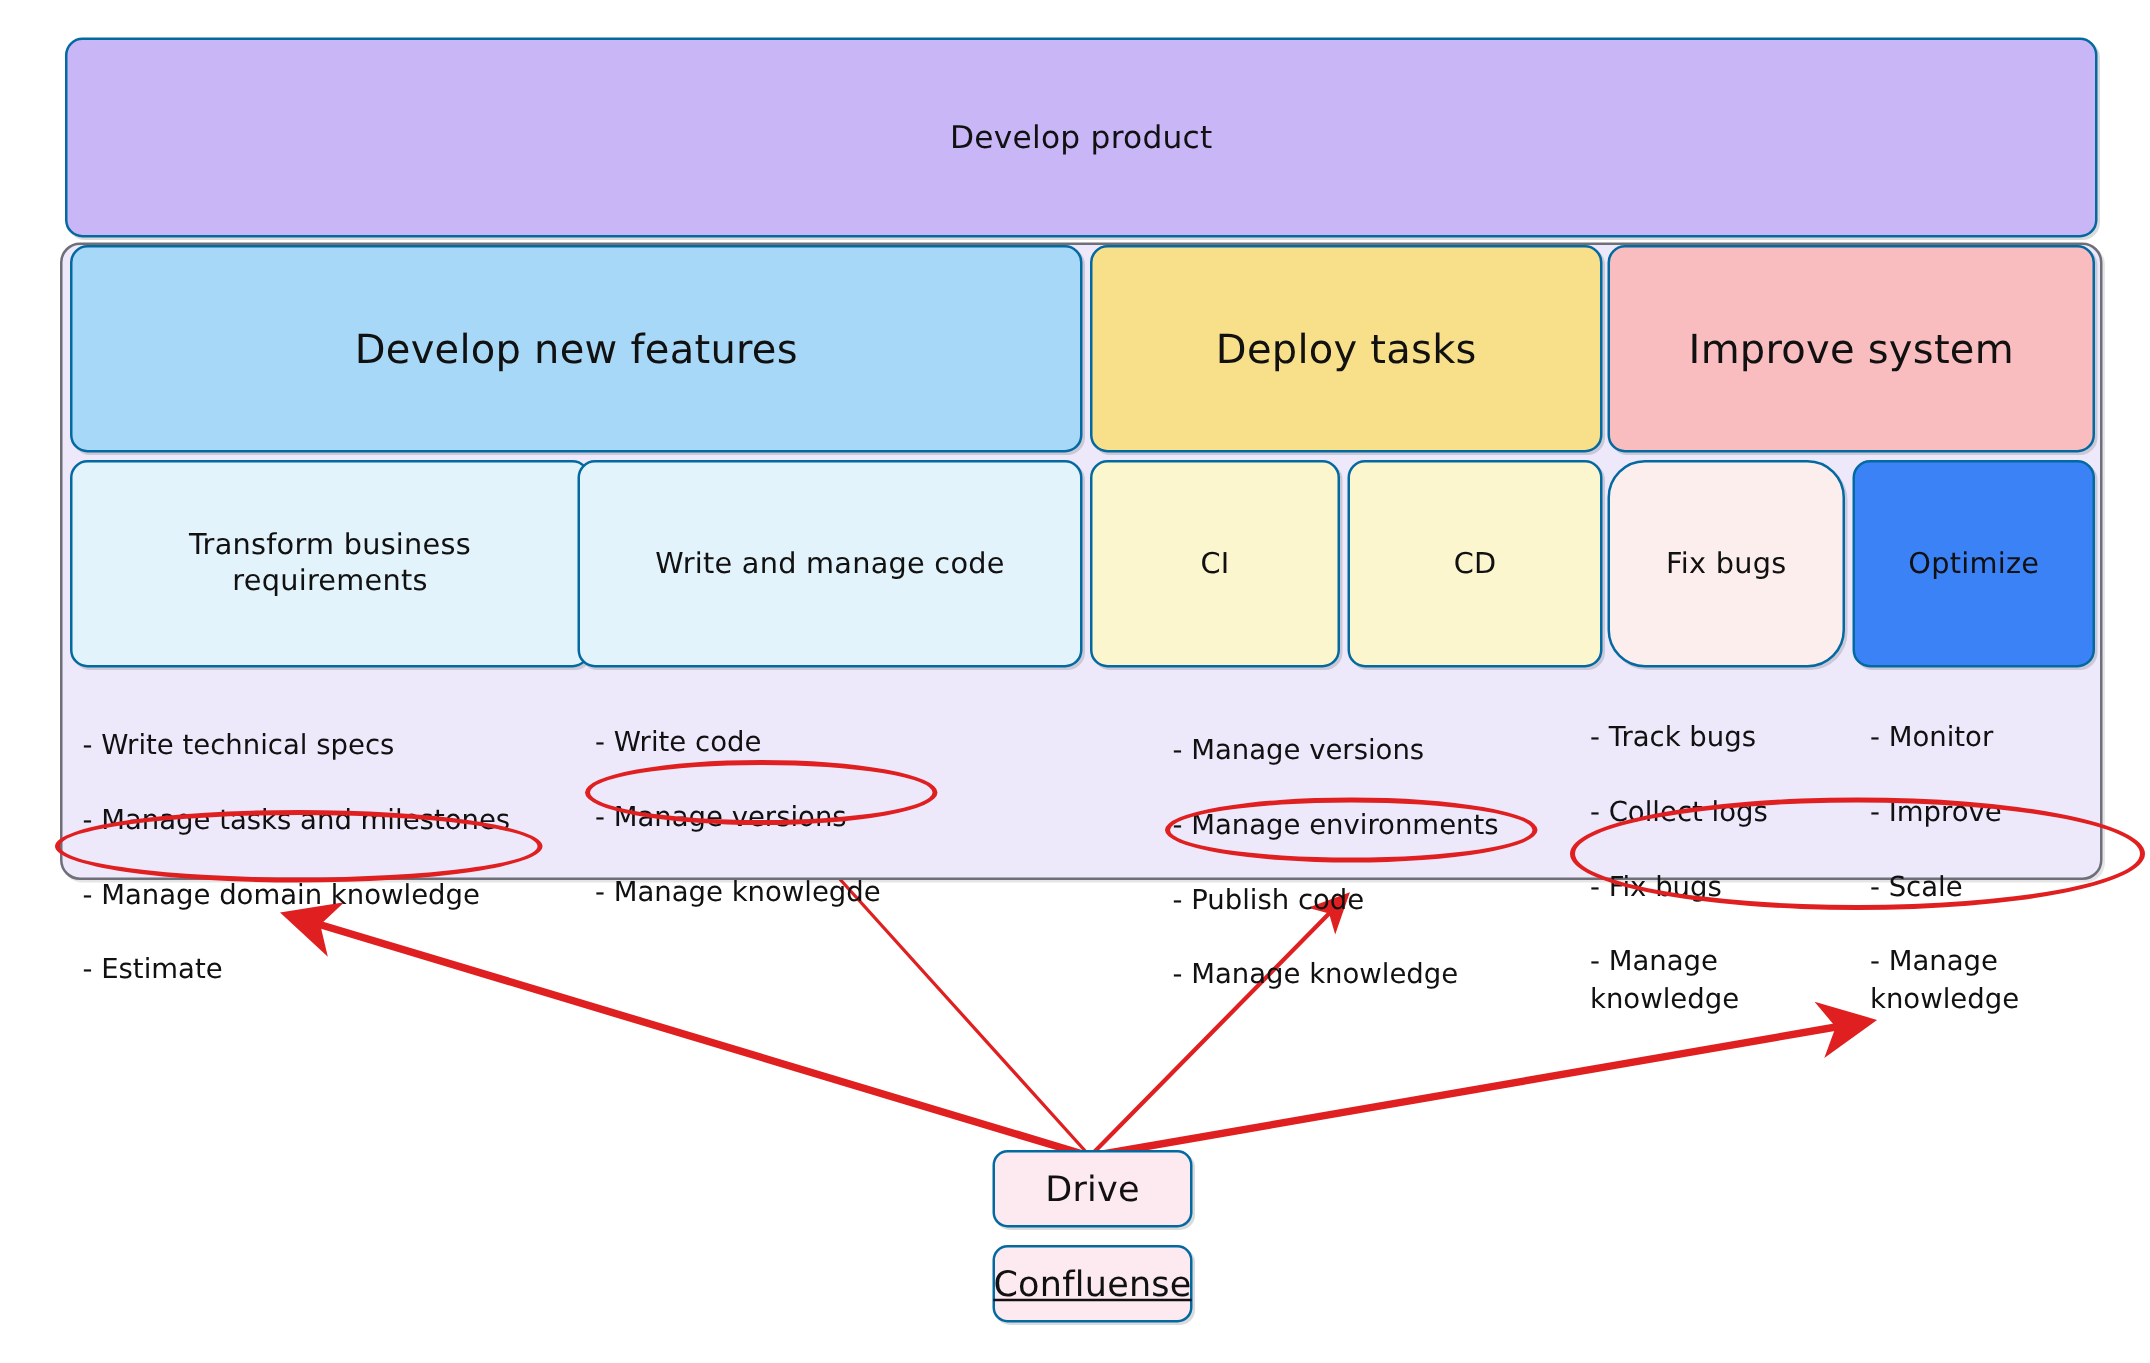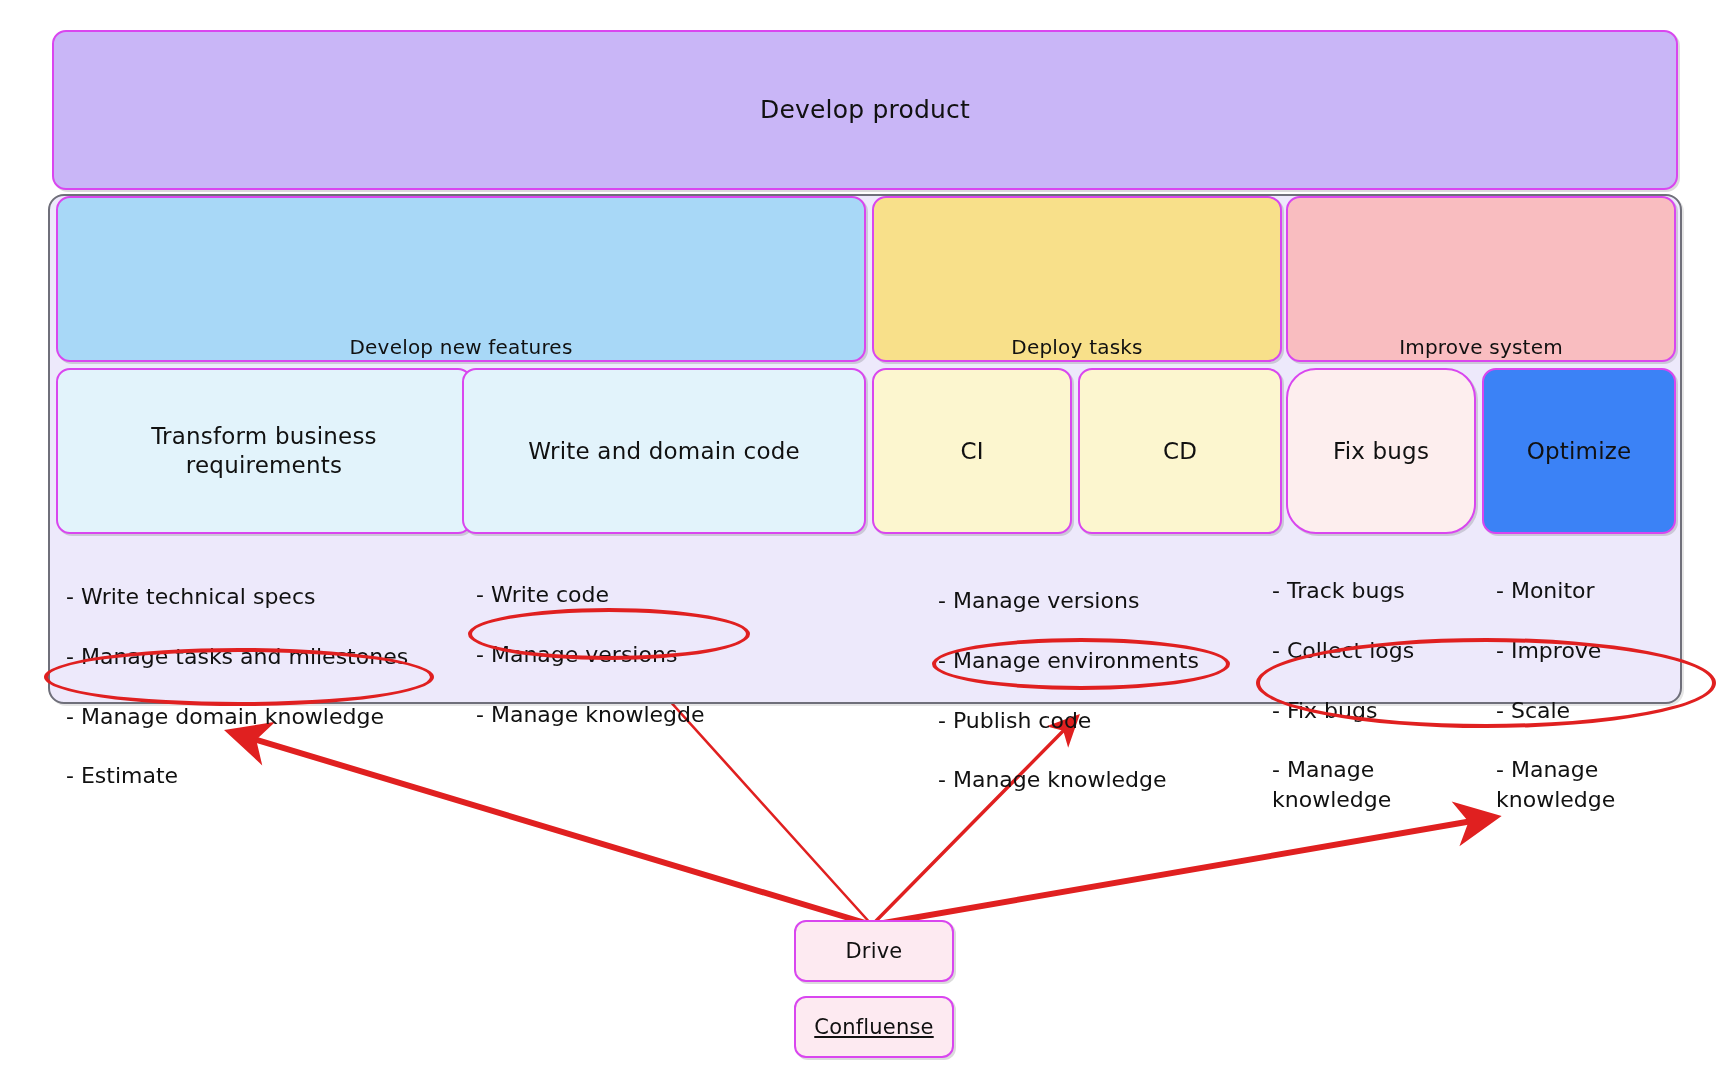--- a/index.html
+++ b/index.html
@@ -16,21 +16,21 @@
     width: 1720px;
     height: 1090px;
     background: #ffffff;
     overflow: hidden;
   }
 
   
   .node {
     position: absolute;
     box-sizing: border-box;
-    border: 2px solid #d946ef;
+    border: 2px solid #0369a1;
     border-radius: 14px;
     display: flex;
     align-items: center;
     justify-content: center;
     text-align: center;
     color: #111111;
     font-family: "DejaVu Sans", sans-serif;
     letter-spacing: .2px;
     line-height: 1.25;
     box-shadow: 2px 2px 0 rgba(0,0,0,.14);
@@ -41,23 +41,23 @@
     position: absolute;
     box-sizing: border-box;
     border: 2px solid #6f6f7a;
     border-radius: 16px;
     background: #ede9fb;
     box-shadow: 2px 2px 0 rgba(0,0,0,.10);
   }
 
   
   .lvl0 { font-size: 25px; }
-  .lvl1 { font-size: 20px; align-items: flex-end; }
+  .lvl1 { font-size: 32px; }
   .lvl2 { font-size: 23px; }
-  .leafbox { font-size: 21px; }
+  .leafbox { font-size: 28px; }
 
   
   .bullets {
     position: absolute;
     box-sizing: border-box;
     font-size: 22px;
     line-height: 1.36;
     color: #111111;
     white-space: pre-line;
     font-family: "DejaVu Sans", sans-serif;
@@ -132,21 +132,21 @@
 
   <div class="node lvl1" style="left:1286px; top:196px; width:390px; height:166px; background:#f9bdc0;">
     <span>Improve system</span>
   </div>
 
   <div class="node lvl2" style="left:56px; top:368px; width:416px; height:166px; background:#e2f3fb; padding:0 18px;">
     <span>Transform business requirements</span>
   </div>
 
   <div class="node lvl2" style="left:462px; top:368px; width:404px; height:166px; background:#e2f3fb; padding:0 18px;">
-    <span>Write and domain code</span>
+    <span>Write and manage code</span>
   </div>
 
   <div class="node lvl2" style="left:1078px; top:368px; width:204px; height:166px; background:#fcf6cf;">
     <span>CD</span>
   </div>
 
   <div class="node lvl2" style="left:872px; top:368px; width:200px; height:166px; background:#fcf6cf;">
     <span>CI</span>
   </div>
 

